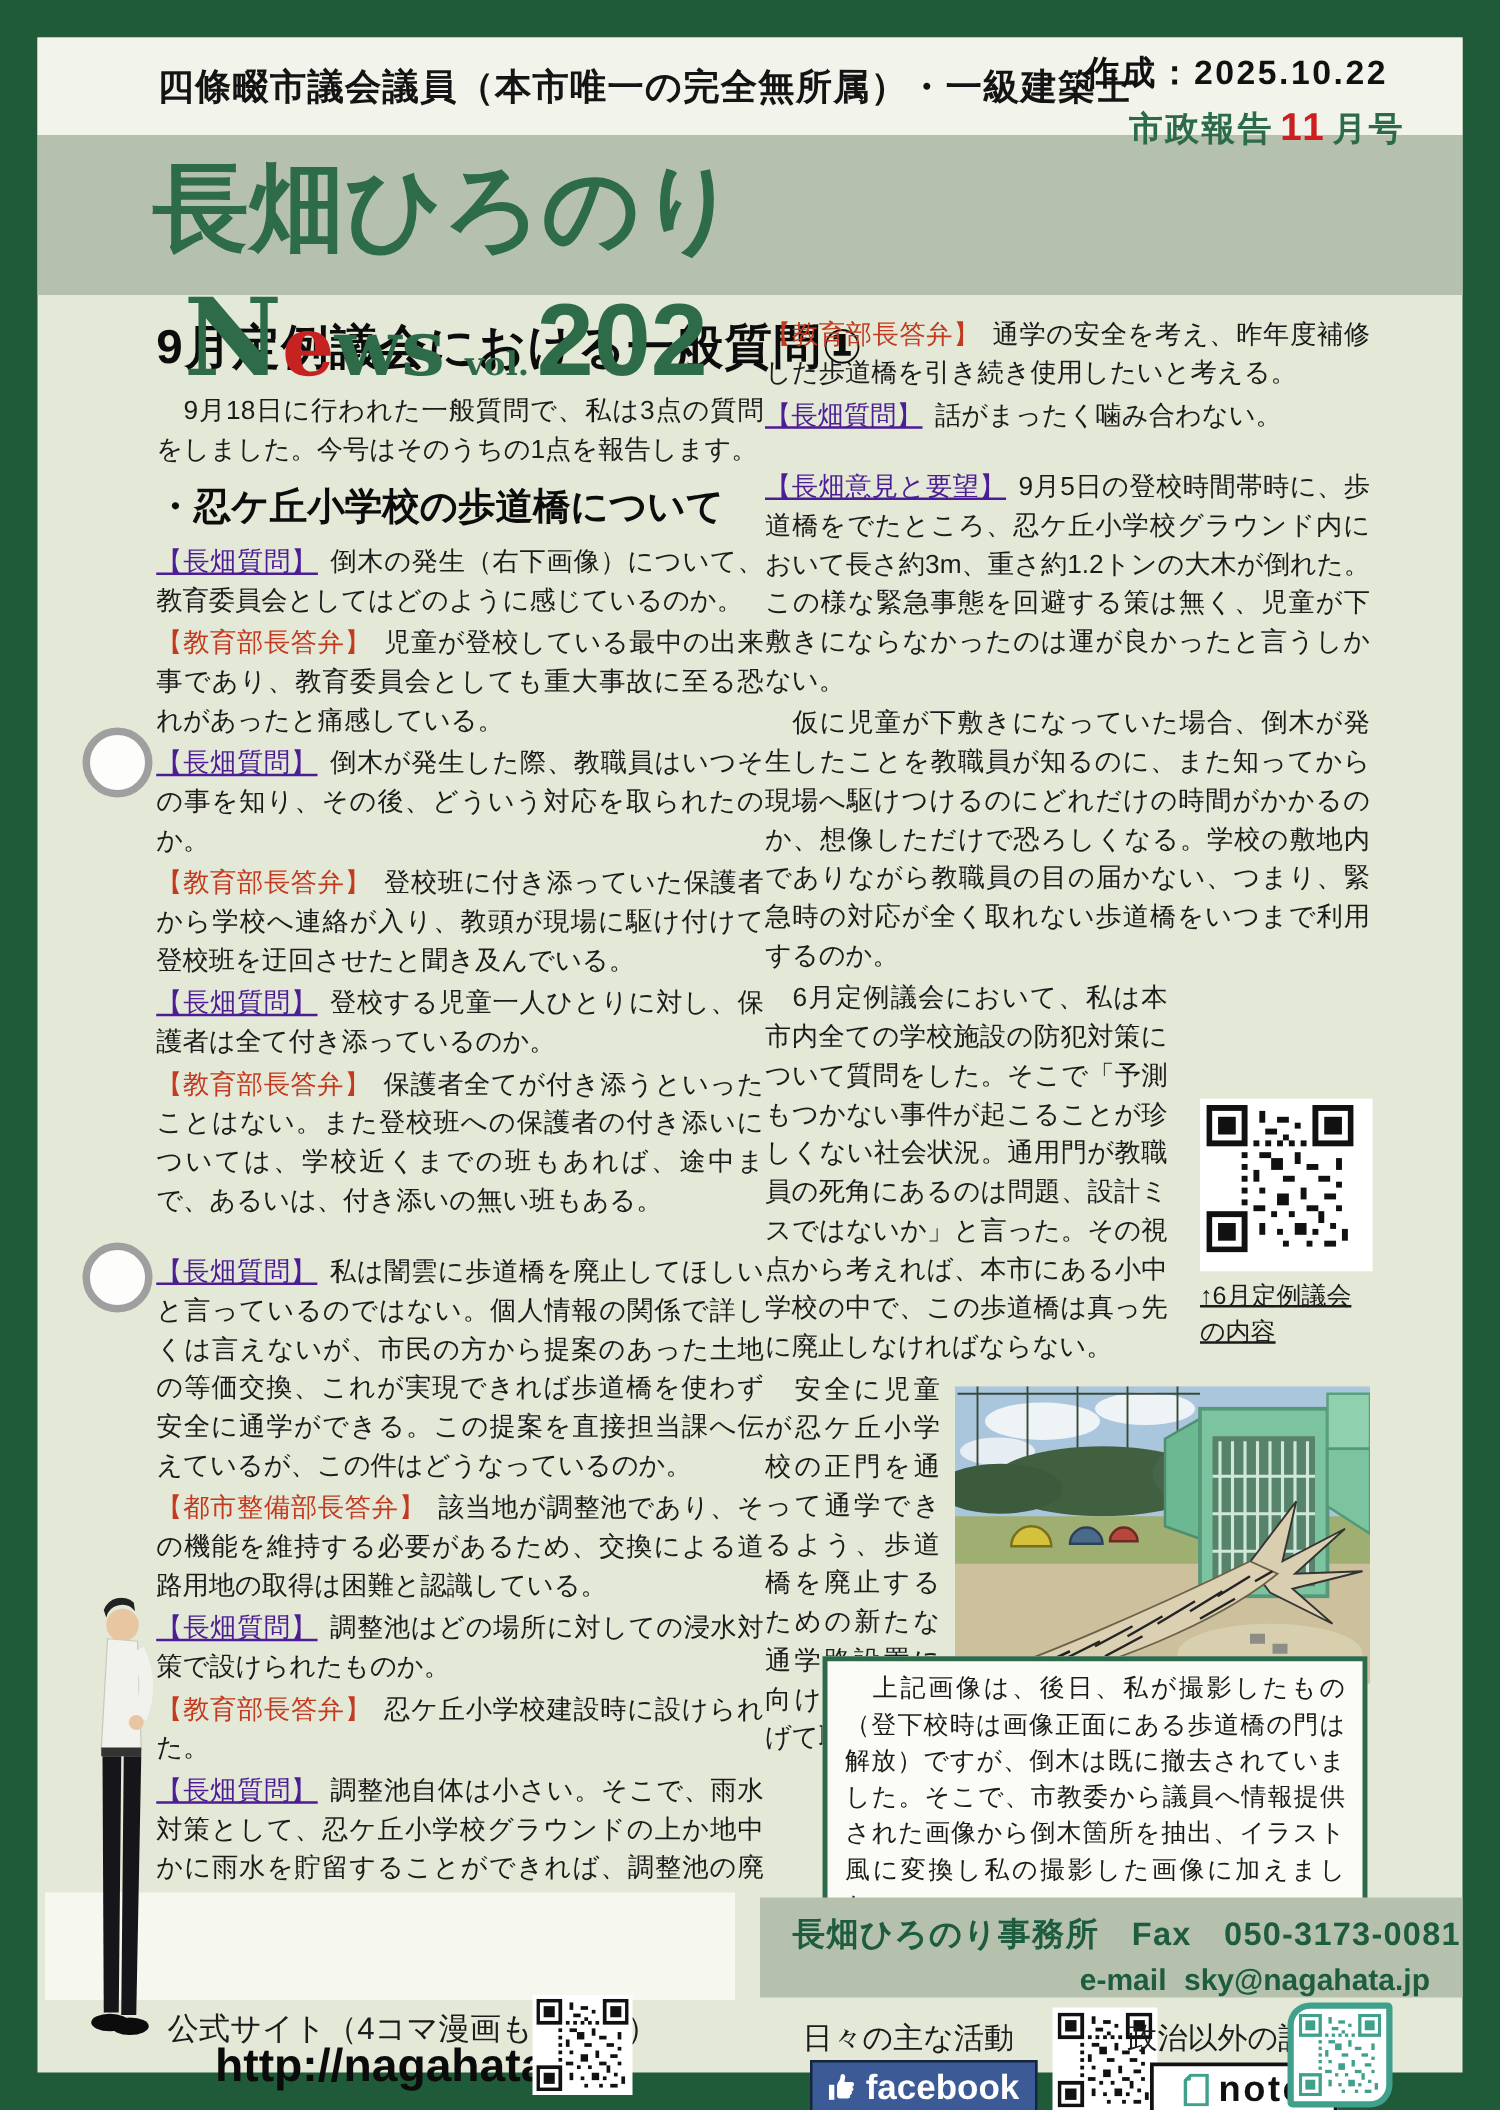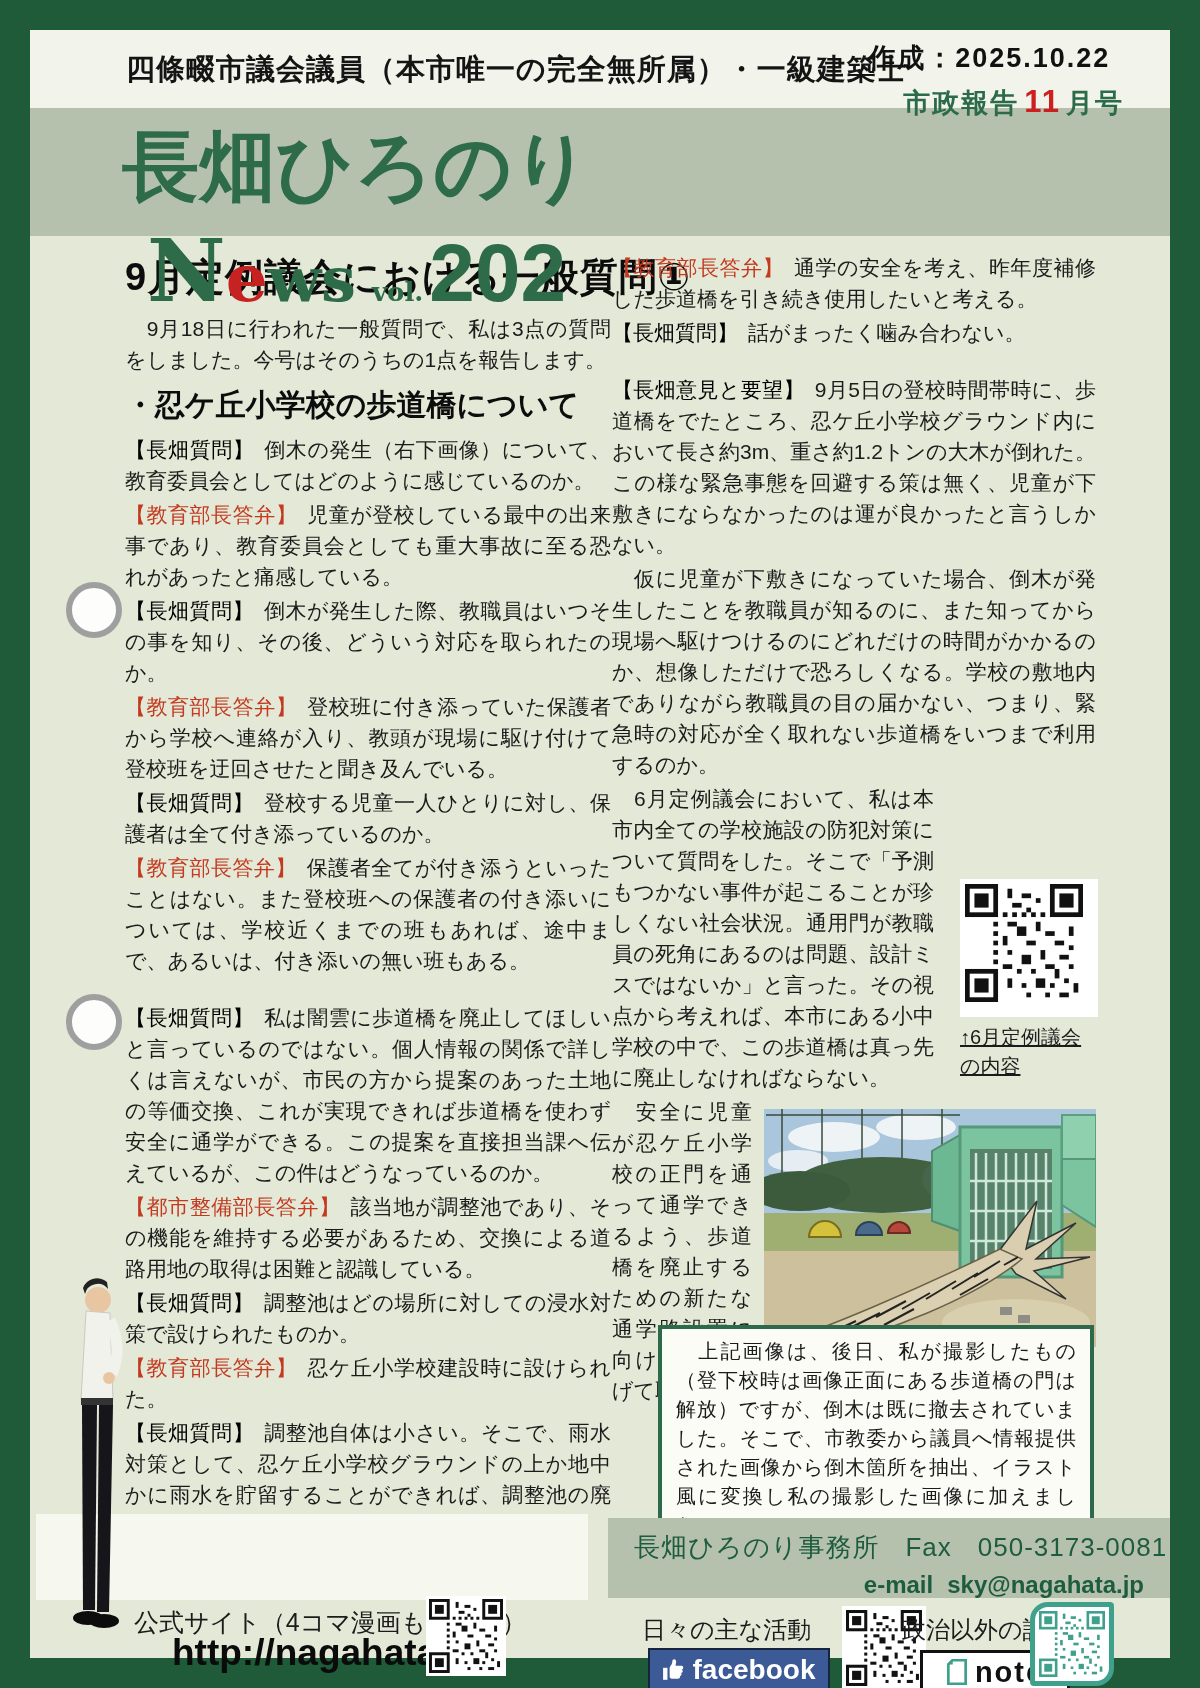--- a/index.html
+++ b/index.html
@@ -27,21 +27,21 @@
   .hole{position:absolute;left:36px;width:44px;height:44px;border-radius:50%;background:#fdfdfc;border:6px solid #9f9f9f;z-index:2;}
   
   .col{position:absolute;top:222px;}
   .col-left{left:95px;width:486px;}
   .col-right{left:582px;width:484px;}
   .col p{margin:0 0 3px 0;font-size:21px;line-height:31px;text-align:justify;color:#1b1b1b;}
   .h-main{font-size:38px;font-weight:bold;color:#0c0c0c;letter-spacing:1px;margin:0 0 10px 0;white-space:nowrap;}
   .h-sub{font-size:30px;font-weight:bold;color:#0c0c0c;margin:10px 0 8px 0;text-align:left;}
   .intro{margin-bottom:6px !important;}
   .lab{margin-right:10px;}
-  .lab.q{color:#000000;}
+  .lab.q{color:#4c1d95;text-decoration:underline;}
   .lab.a{color:#c23a20;}
   .gap{margin-top:26px !important;}
   
   .float-qr{float:right;clear:right;width:136px;margin:96px 0 24px 12px;padding-left:14px;}
   .qrbox{width:128px;height:128px;background:#fff;padding:5px;color:#111;}
   .qrbox svg{width:118px;height:118px;display:block;}
   .qr-caption{font-size:20px !important;line-height:29px !important;margin-top:6px !important;
               text-align:left !important;text-decoration:underline;}
   .float-photo{float:right;clear:right;width:332px;margin:4px 0 8px 12px;}
   .float-photo svg{display:block;width:332px;height:238px;}
@@ -51,21 +51,21 @@
   
   .ud-band{position:absolute;left:6px;top:1484px;width:552px;height:86px;background:#f6f7ee;}
   .ud-text{position:absolute;left:100px;top:1492px;width:470px;font-size:22px;line-height:36px;color:#1b1b1b;}
   .site-label{position:absolute;left:104px;top:1576px;font-size:25px;color:#1b1b1b;white-space:nowrap;}
   .site-url{position:absolute;left:142px;top:1602px;font-size:37px;font-weight:bold;color:#0b0b0b;}
   .site-qr{position:absolute;left:396px;top:1566px;width:74px;height:74px;background:#fff;padding:3px;color:#111;box-sizing:content-box;}
   .site-qr svg{width:74px;height:74px;display:block;}
   .man{position:absolute;left:22px;top:1248px;z-index:5;}
   
   .footer-band{position:absolute;left:578px;top:1488px;width:562px;height:80px;background:#b6c1ad;color:#1e5c3f;}
-  .fb-line1{margin:12px 0 0 26px;font-size:26px;font-weight:normal;letter-spacing:1px;white-space:nowrap;}
+  .fb-line1{margin:12px 0 0 26px;font-size:26px;font-weight:bold;letter-spacing:1px;white-space:nowrap;}
   .fb-line1 .sp{margin-left:26px;}
   .fb-line2{text-align:right;margin:6px 26px 0 0;font-size:24px;font-weight:bold;}
   .fb-line2 .sp{margin-left:14px;}
   .daily-label{position:absolute;left:612px;top:1584px;font-size:24px;color:#1b1b1b;}
   .fb-badge{position:absolute;left:618px;top:1618px;width:182px;height:44px;background:#3b5a96;border:2px solid #16243f;
             color:#fff;display:flex;align-items:center;justify-content:center;gap:8px;font-size:28px;font-weight:bold;box-sizing:border-box;}
   .qr-daily{position:absolute;left:812px;top:1576px;width:84px;height:84px;background:#fff;padding:4px;color:#111;box-sizing:border-box;}
   .qr-daily svg{width:76px;height:76px;display:block;}
   .other-label{position:absolute;left:872px;top:1584px;font-size:24px;color:#1b1b1b;}
   .note-badge{position:absolute;left:890px;top:1620px;width:150px;height:44px;background:#fff;border:3px solid #111;

